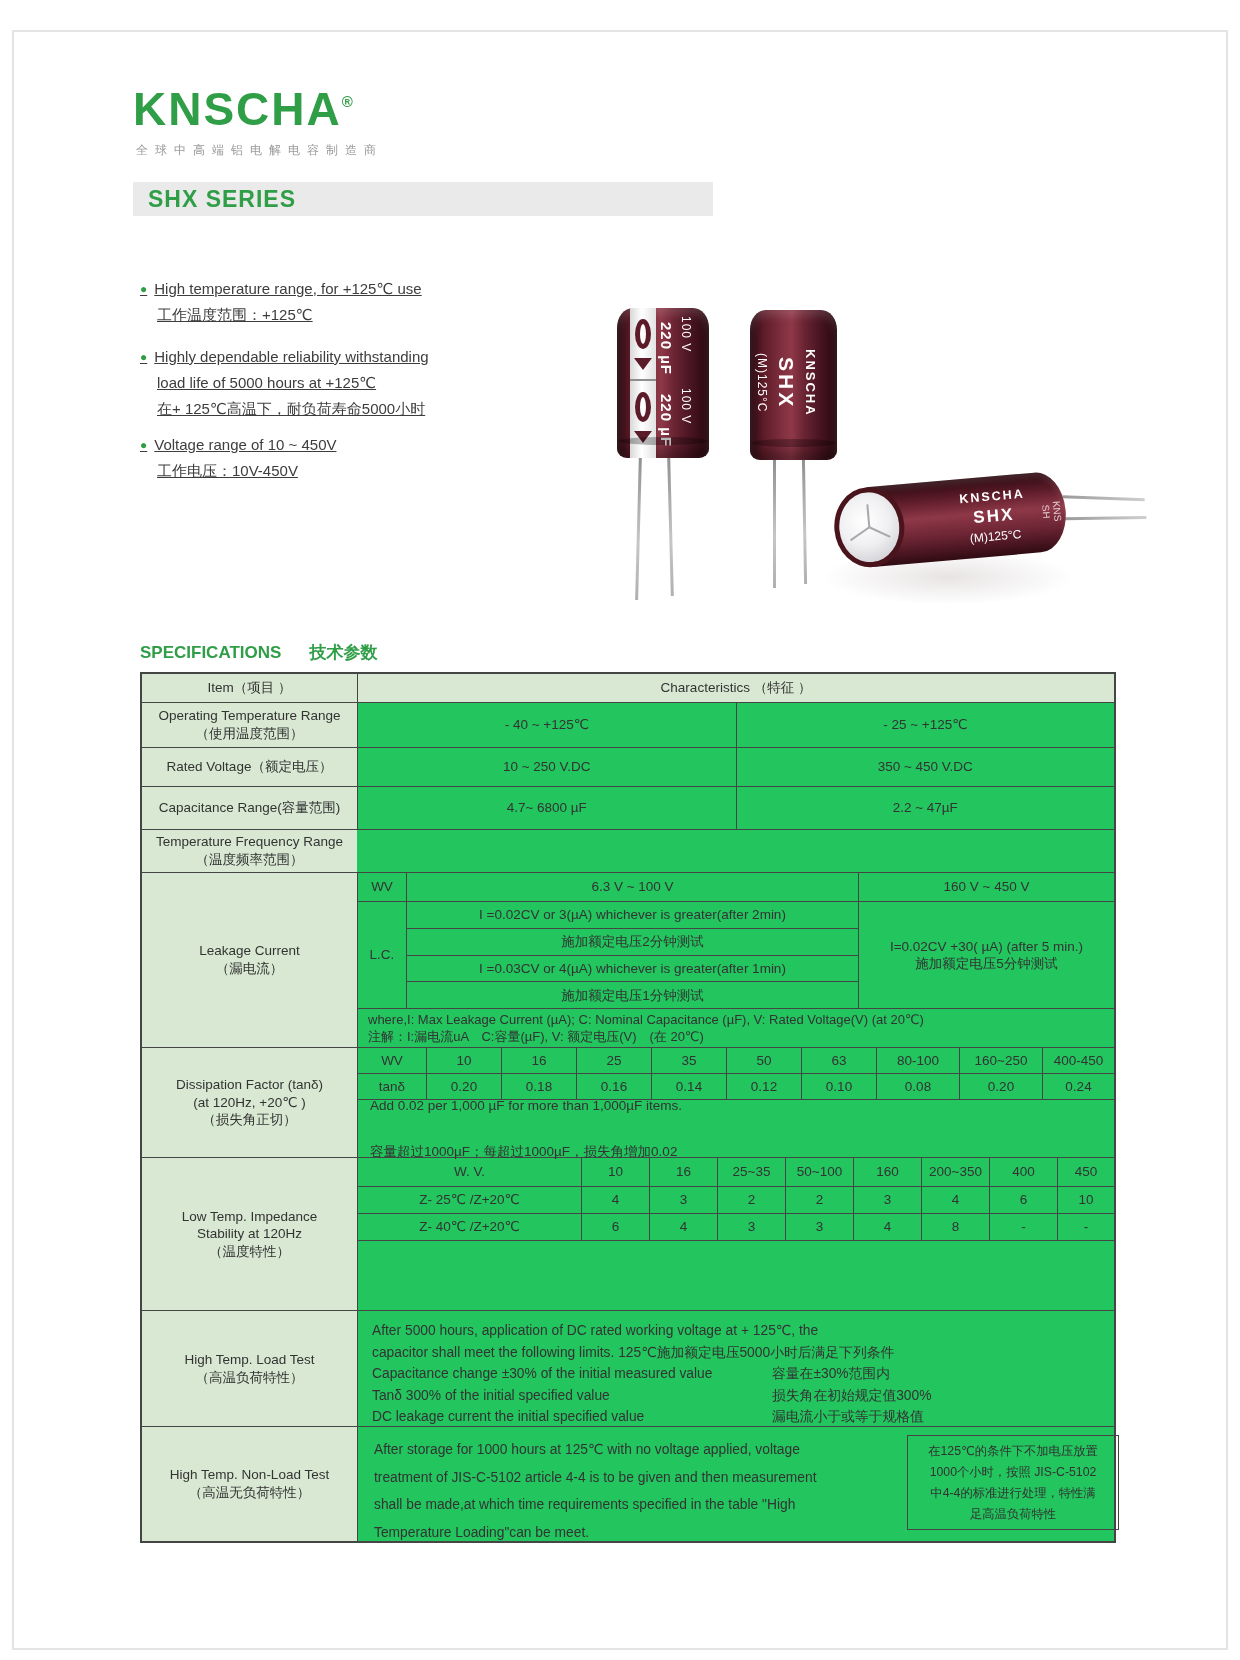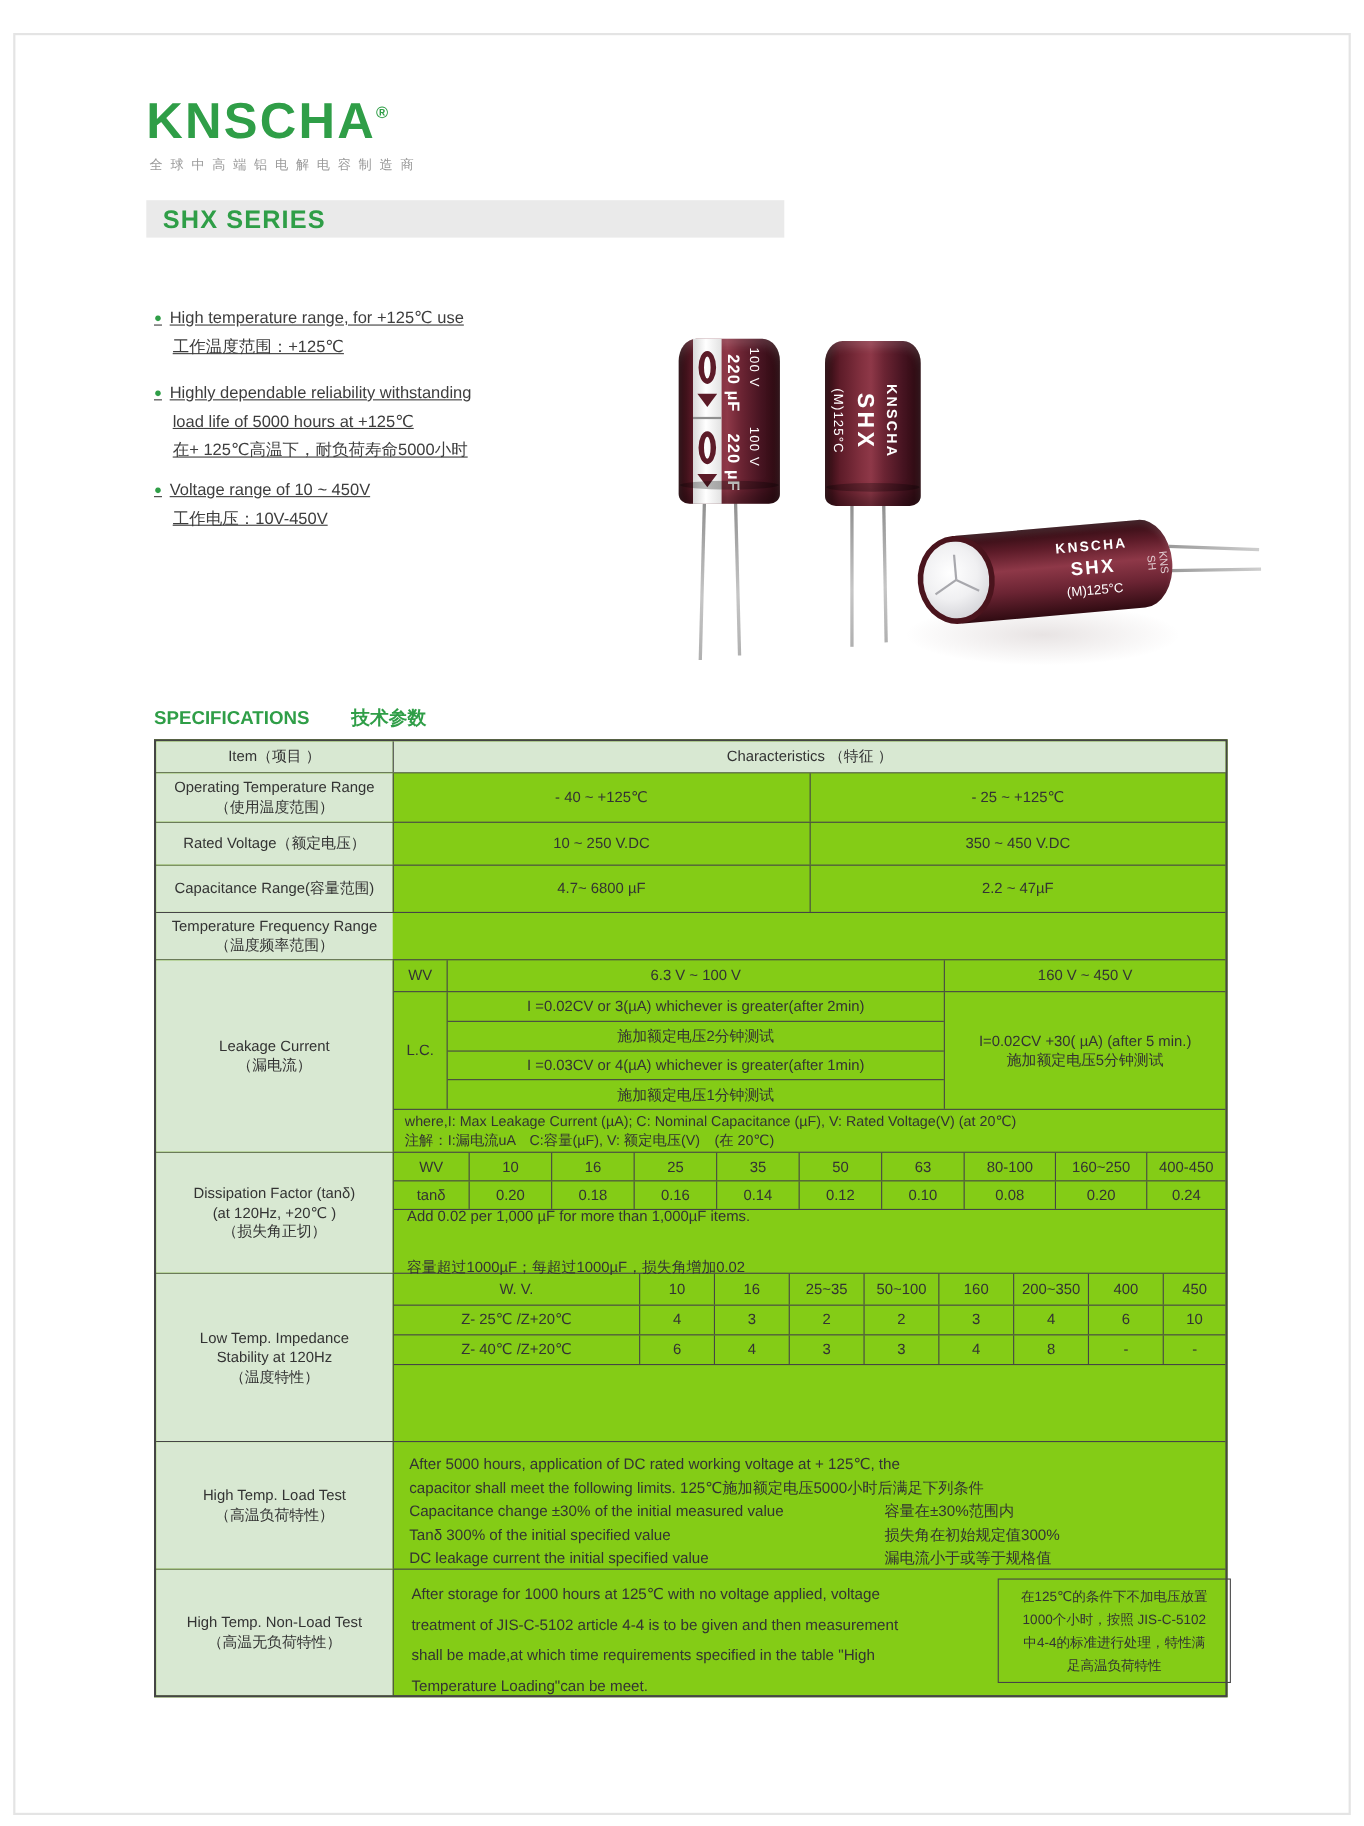--- a/index.html
+++ b/index.html
@@ -53,22 +53,22 @@
   .c3c{font-size:12px;}
   .c3edge{position:absolute;right:3px;top:6px;bottom:6px;width:20px;writing-mode:vertical-rl;color:rgba(255,255,255,.75);
           font-size:10px;overflow:hidden;z-index:1;text-align:center;line-height:1.1;}
   .lead{position:absolute;width:3px;background:linear-gradient(180deg,#8f8f8f,#c6c6c6 60%,#b0b0b0);}
   .l3{position:absolute;height:3px;background:linear-gradient(90deg,#9a9a9a,#cfcfcf);left:230px;width:82px;}
   .shadow3{position:absolute;left:818px;top:548px;width:260px;height:58px;
            background:radial-gradient(ellipse at center,rgba(90,60,60,.14),rgba(0,0,0,0) 68%);}
 
   
   .spectitle{position:absolute;left:140px;top:641px;font-size:17px;font-weight:bold;color:#2f9e47;}
-  .spectitle .cn{margin-left:38px;}
-  .tbl{position:absolute;left:140px;top:672px;width:972px;border:2px solid #454545;background:#84cc16;font-size:13.5px;color:#333;}
+  .spectitle .cn{margin-left:28px;}
+  .tbl{position:absolute;left:140px;top:672px;width:972px;border:2px solid #454545;background:#22c55e;font-size:13.5px;color:#333;}
   .tr{display:flex;}
   .tr + .tr{border-top:1px solid #454545;}
   .td{display:flex;flex-direction:column;align-items:center;justify-content:center;text-align:center;
       box-sizing:border-box;line-height:1.3;min-width:0;}
   .td + .td{border-left:1px solid #454545;}
   .green{background:#d8e8d2;}
   .w215{width:215px;flex:none;}
   .wf{flex:1;}
   .w48{width:48px;flex:none;}
   .w452{width:452px;flex:none;}
@@ -77,21 +77,21 @@
   .w83{width:83px;flex:none;}
   .w223{width:223px;flex:none;}
   .sub{display:flex;flex-direction:column;align-items:stretch;justify-content:space-between;padding:0;}
   .srow{display:flex;}
   .srow + .srow{border-top:1px solid #454545;}
   .mcol{flex-direction:column;align-items:stretch;justify-content:flex-start;}
   .mrow{flex:1;display:flex;align-items:center;justify-content:center;}
   .mrow + .mrow{border-top:1px solid #454545;}
   .notecell{align-items:flex-start;text-align:left;padding-left:10px;justify-content:center;}
   .htlbody{display:block;text-align:left;padding:9px 0 0 14px;font-size:13.8px;line-height:21.5px;}
-  .htlrow{display:flex;gap:32px;}
+  .htlrow{display:flex;}
   .htlen{width:400px;}
   .ntlwrap{position:relative;display:block;text-align:left;}
   .ntlp{position:absolute;left:16px;top:9px;width:520px;font-size:13.8px;line-height:27.5px;}
   .ntlbox{position:absolute;left:549px;top:8px;width:212px;height:95px;border:1px solid #454545;box-sizing:border-box;
           display:flex;flex-direction:column;align-items:center;justify-content:center;font-size:12.3px;line-height:21px;text-align:center;}
 </style>
 </head>
 <body>
 
 <div class="page"></div>

